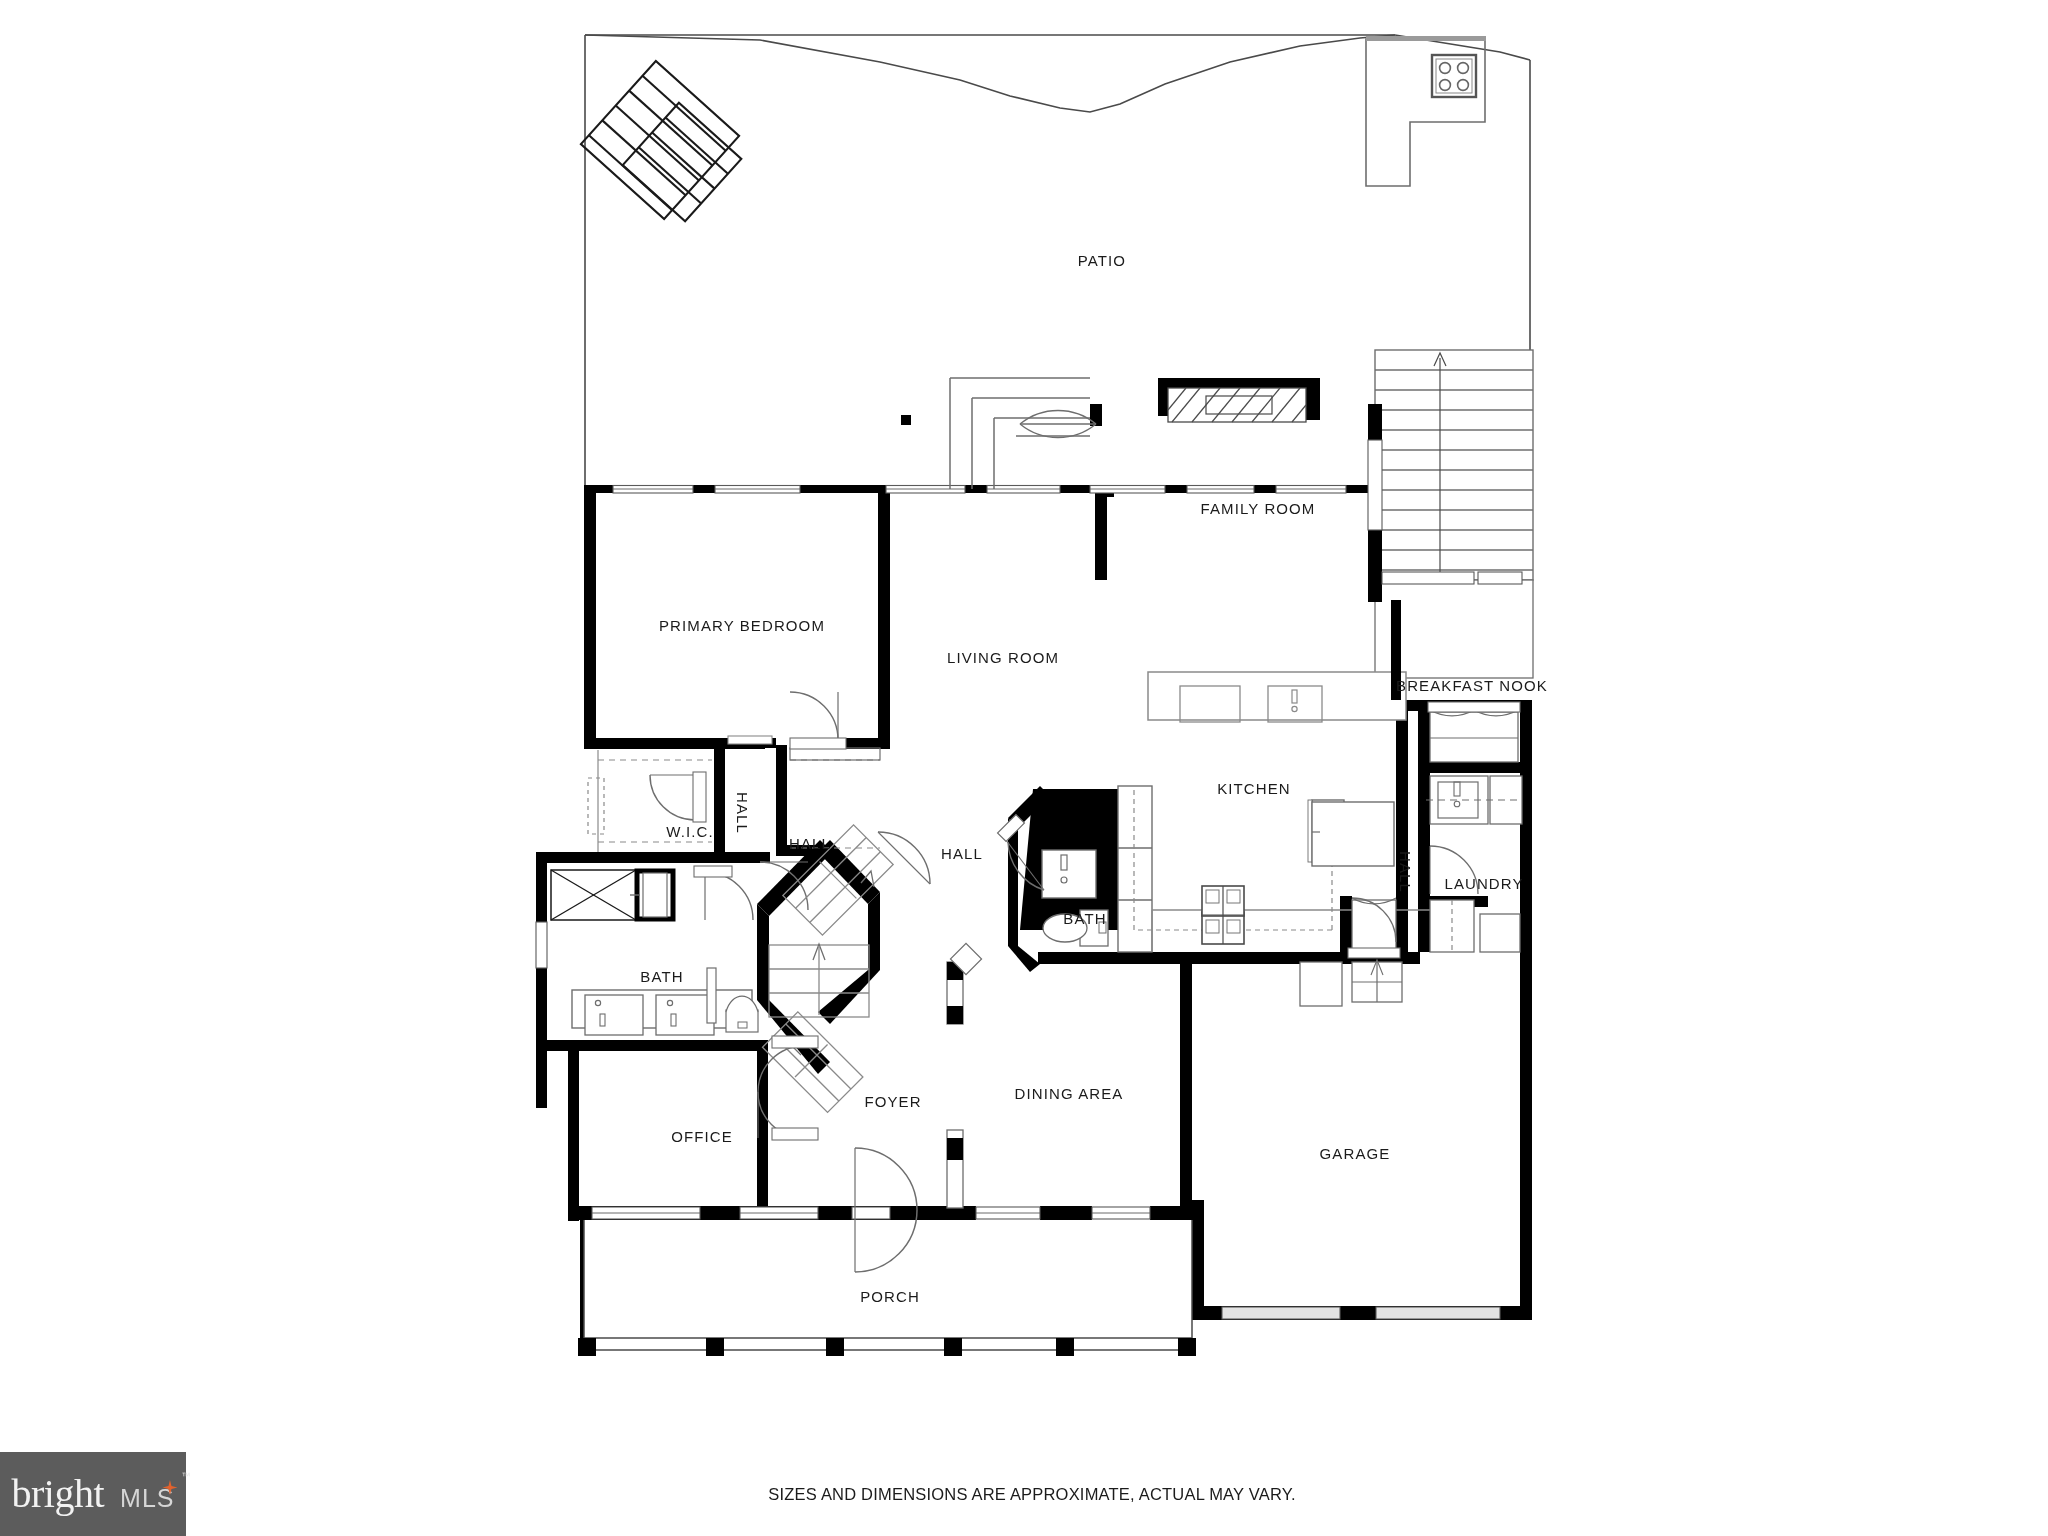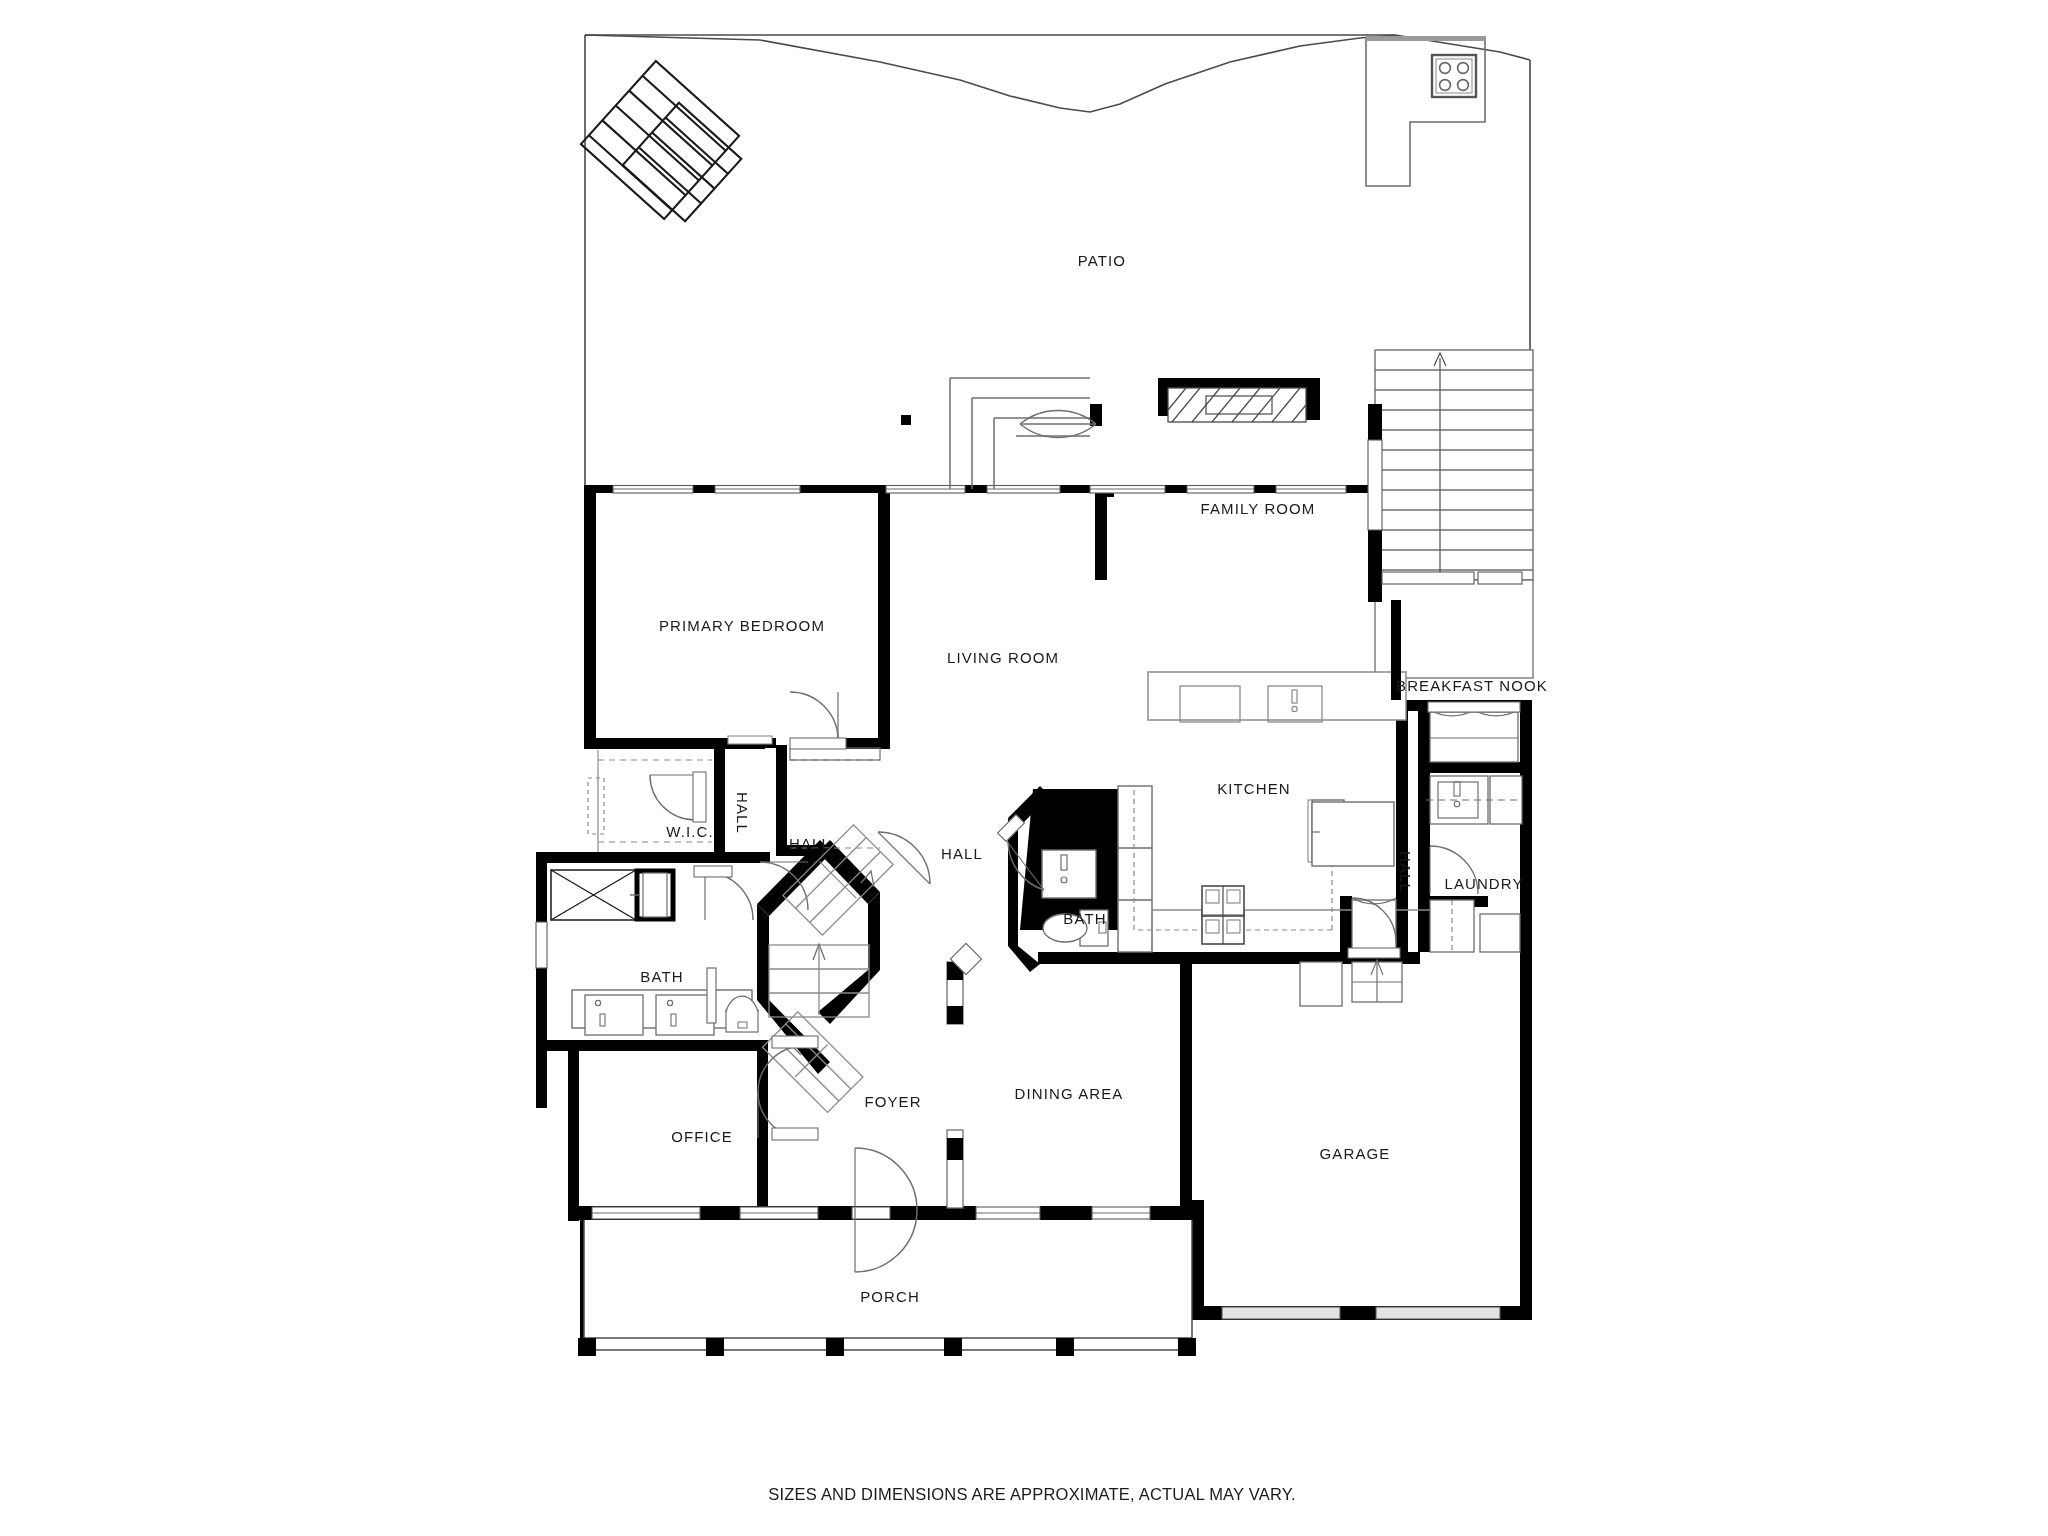--- a/index.html
+++ b/index.html
@@ -540,14 +540,22 @@
     <rect x="826" y="1338" width="18" height="18"></rect>
     <rect x="944" y="1338" width="18" height="18"></rect>
     <rect x="1056" y="1338" width="18" height="18"></rect>
     <rect x="1178" y="1338" width="18" height="18"></rect>
   </g>
 
 </svg>
 </div>
 
 <div id="footer-bar">
+  <div id="brand-logo">
+    <div class="brand-inner">
+      <span class="brand-word">bright</span>
+      <span class="brand-star"></span>
+      <span class="brand-tm">™</span>
+      <span class="brand-mls">MLS</span>
+    </div>
+  </div>
   <div id="disclaimer">SIZES AND DIMENSIONS ARE APPROXIMATE, ACTUAL MAY VARY.</div>
 </div>
 
 </body></html>

